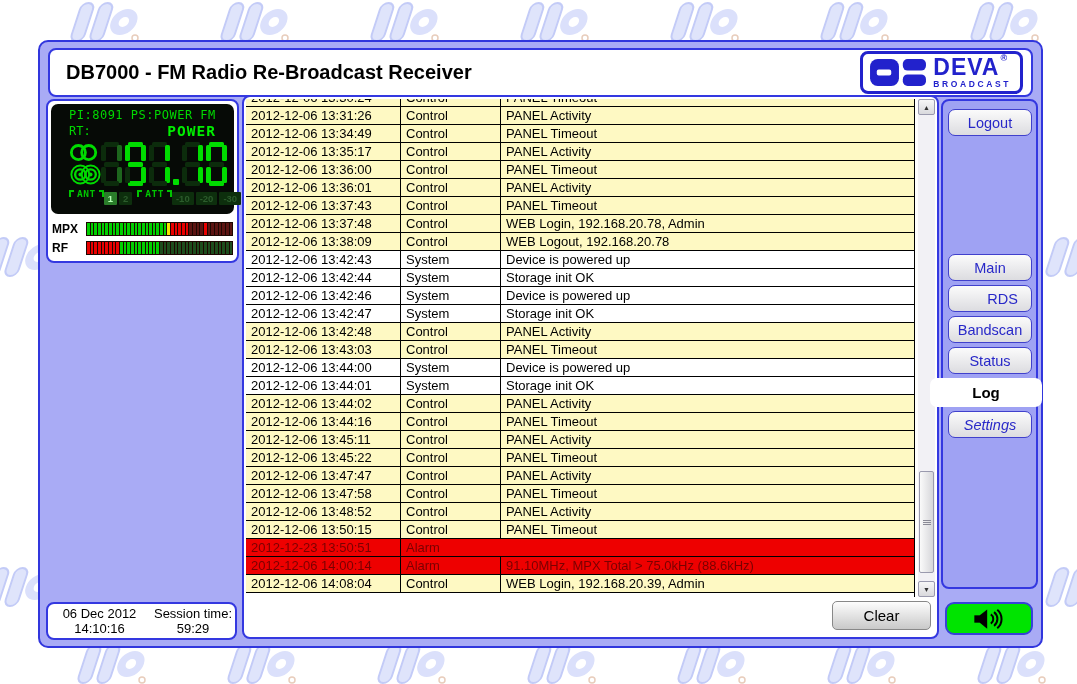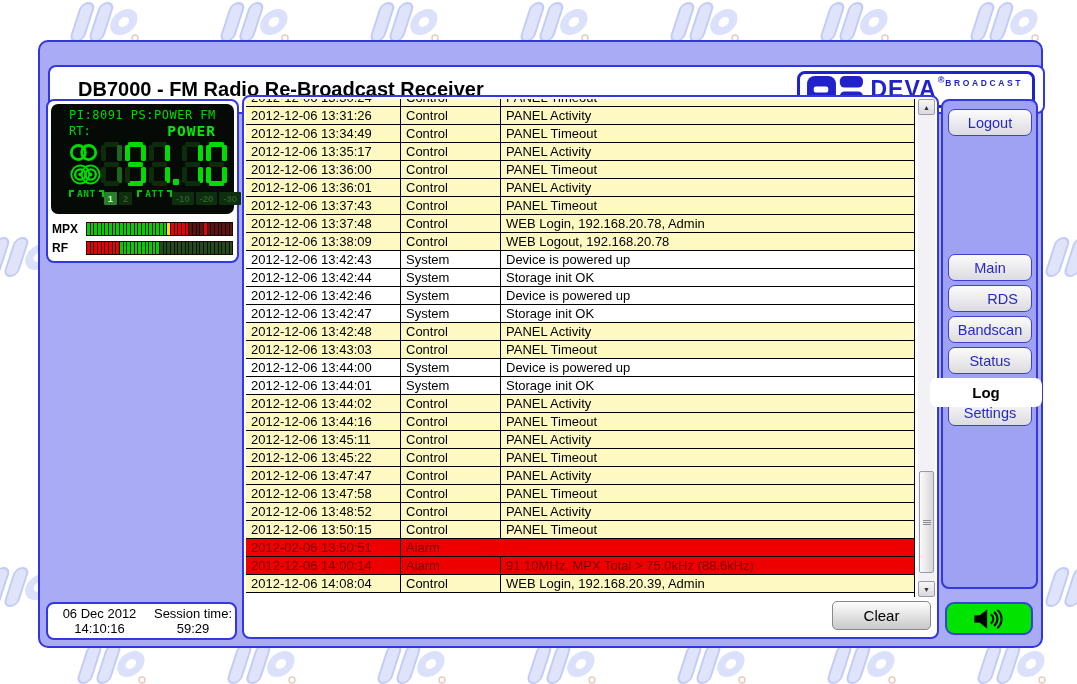--- a/index.html
+++ b/index.html
@@ -9,24 +9,24 @@
   }
   
   .wm{position:absolute;z-index:0;pointer-events:none;}
   
   .window{
     position:absolute;left:38px;top:40px;width:1001px;height:604px;
     background:#a9abf5;border:2px solid #3136dd;border-radius:10px;z-index:1;
   }
   .panel-white{background:#ffffff;border:2px solid #3438e0;border-radius:8px;position:absolute;}
   
-  .header-box{left:8px;top:23px;width:981px;height:45px;display:flex;align-items:center;justify-content:space-between;padding-left:12px;}
+  .header-box{left:8px;top:6px;width:981px;height:45px;display:flex;align-items:center;justify-content:space-between;}
   .title{font-size:20px;font-weight:bold;color:#000;margin-left:16px;white-space:nowrap;}
   .deva-logo{display:flex;align-items:center;gap:7px;border:3px solid #2222cc;border-radius:8px;padding:2px 9px 2px 7px;margin-right:8px;background:#fff;}
-  .deva-text{display:flex;line-height:1;color:#2222cc;}
+  .deva-text{display:flex;flex-direction:column;line-height:1;color:#2222cc;}
   .deva-name{font-size:23px;font-weight:bold;letter-spacing:1px;display:flex;align-items:flex-start;}
   .deva-reg{font-size:9px;margin-left:1px;margin-top:-2px;}
   .deva-sub{font-size:8.5px;font-weight:bold;letter-spacing:2.6px;margin-top:1px;}
   
   .lcd-panel{left:6px;top:57px;width:189px;height:160px;}
   .lcd{position:absolute;left:3px;top:3px;right:3px;height:110px;background:#060a06;border-radius:7px;padding:4px 18px;box-sizing:border-box;color:#00d800;font-family:"DejaVu Sans Mono",monospace;}
   .lcd-line1{font-size:12px;white-space:pre;letter-spacing:0.5px;}
   .lcd-line2{font-size:12px;display:flex;justify-content:space-between;align-items:center;margin-top:1px;}
   .lcd-rt-val{font-weight:bold;font-size:14.5px;color:#00ee00;letter-spacing:1px;}
   .lcd-mid{display:flex;align-items:center;margin-top:2px;height:46px;}
@@ -417,21 +417,21 @@
           <div>2012-12-06 13:48:52</div>
           <div>Control</div>
           <div>PANEL Activity</div>
         </div>
         <div class="row y">
           <div>2012-12-06 13:50:15</div>
           <div>Control</div>
           <div>PANEL Timeout</div>
         </div>
         <div class="row r">
-          <div>2012-02-06 13:50:51</div>
+          <div>2012-12-23 13:50:51</div>
           <div>Alarm</div>
         </div>
         <div class="row r">
           <div>2012-12-06 14:00:14</div>
           <div>Alarm</div>
           <div>91.10MHz, MPX Total &gt; 75.0kHz (88.6kHz)</div>
         </div>
         <div class="row y">
           <div>2012-12-06 14:08:04</div>
           <div>Control</div>
@@ -450,21 +450,21 @@
     <div class="clear-btn">Clear</div>
   </div>
 
   <div class="sidebar">
     <div class="side-btn" style="top:8px;">Logout</div>
     <div class="side-btn" style="top:153px;">Main</div>
     <div class="side-btn" style="top:184px;padding-left:25px;">RDS</div>
     <div class="side-btn" style="top:215px;">Bandscan</div>
     <div class="side-btn" style="top:246px;">Status</div>
     <div class="log-tab">Log</div>
-    <div class="side-btn" style="top:298px;">Settings</div>
+    <div class="side-btn" style="top:310px;font-style:italic;">Settings</div>
   </div>
 
   <div class="panel-white datetime-box">
     <div>
       <div>06 Dec 2012</div>
       <div>14:10:16</div>
     </div>
     <div>
       <div>Session time:</div>
       <div>59:29</div>

